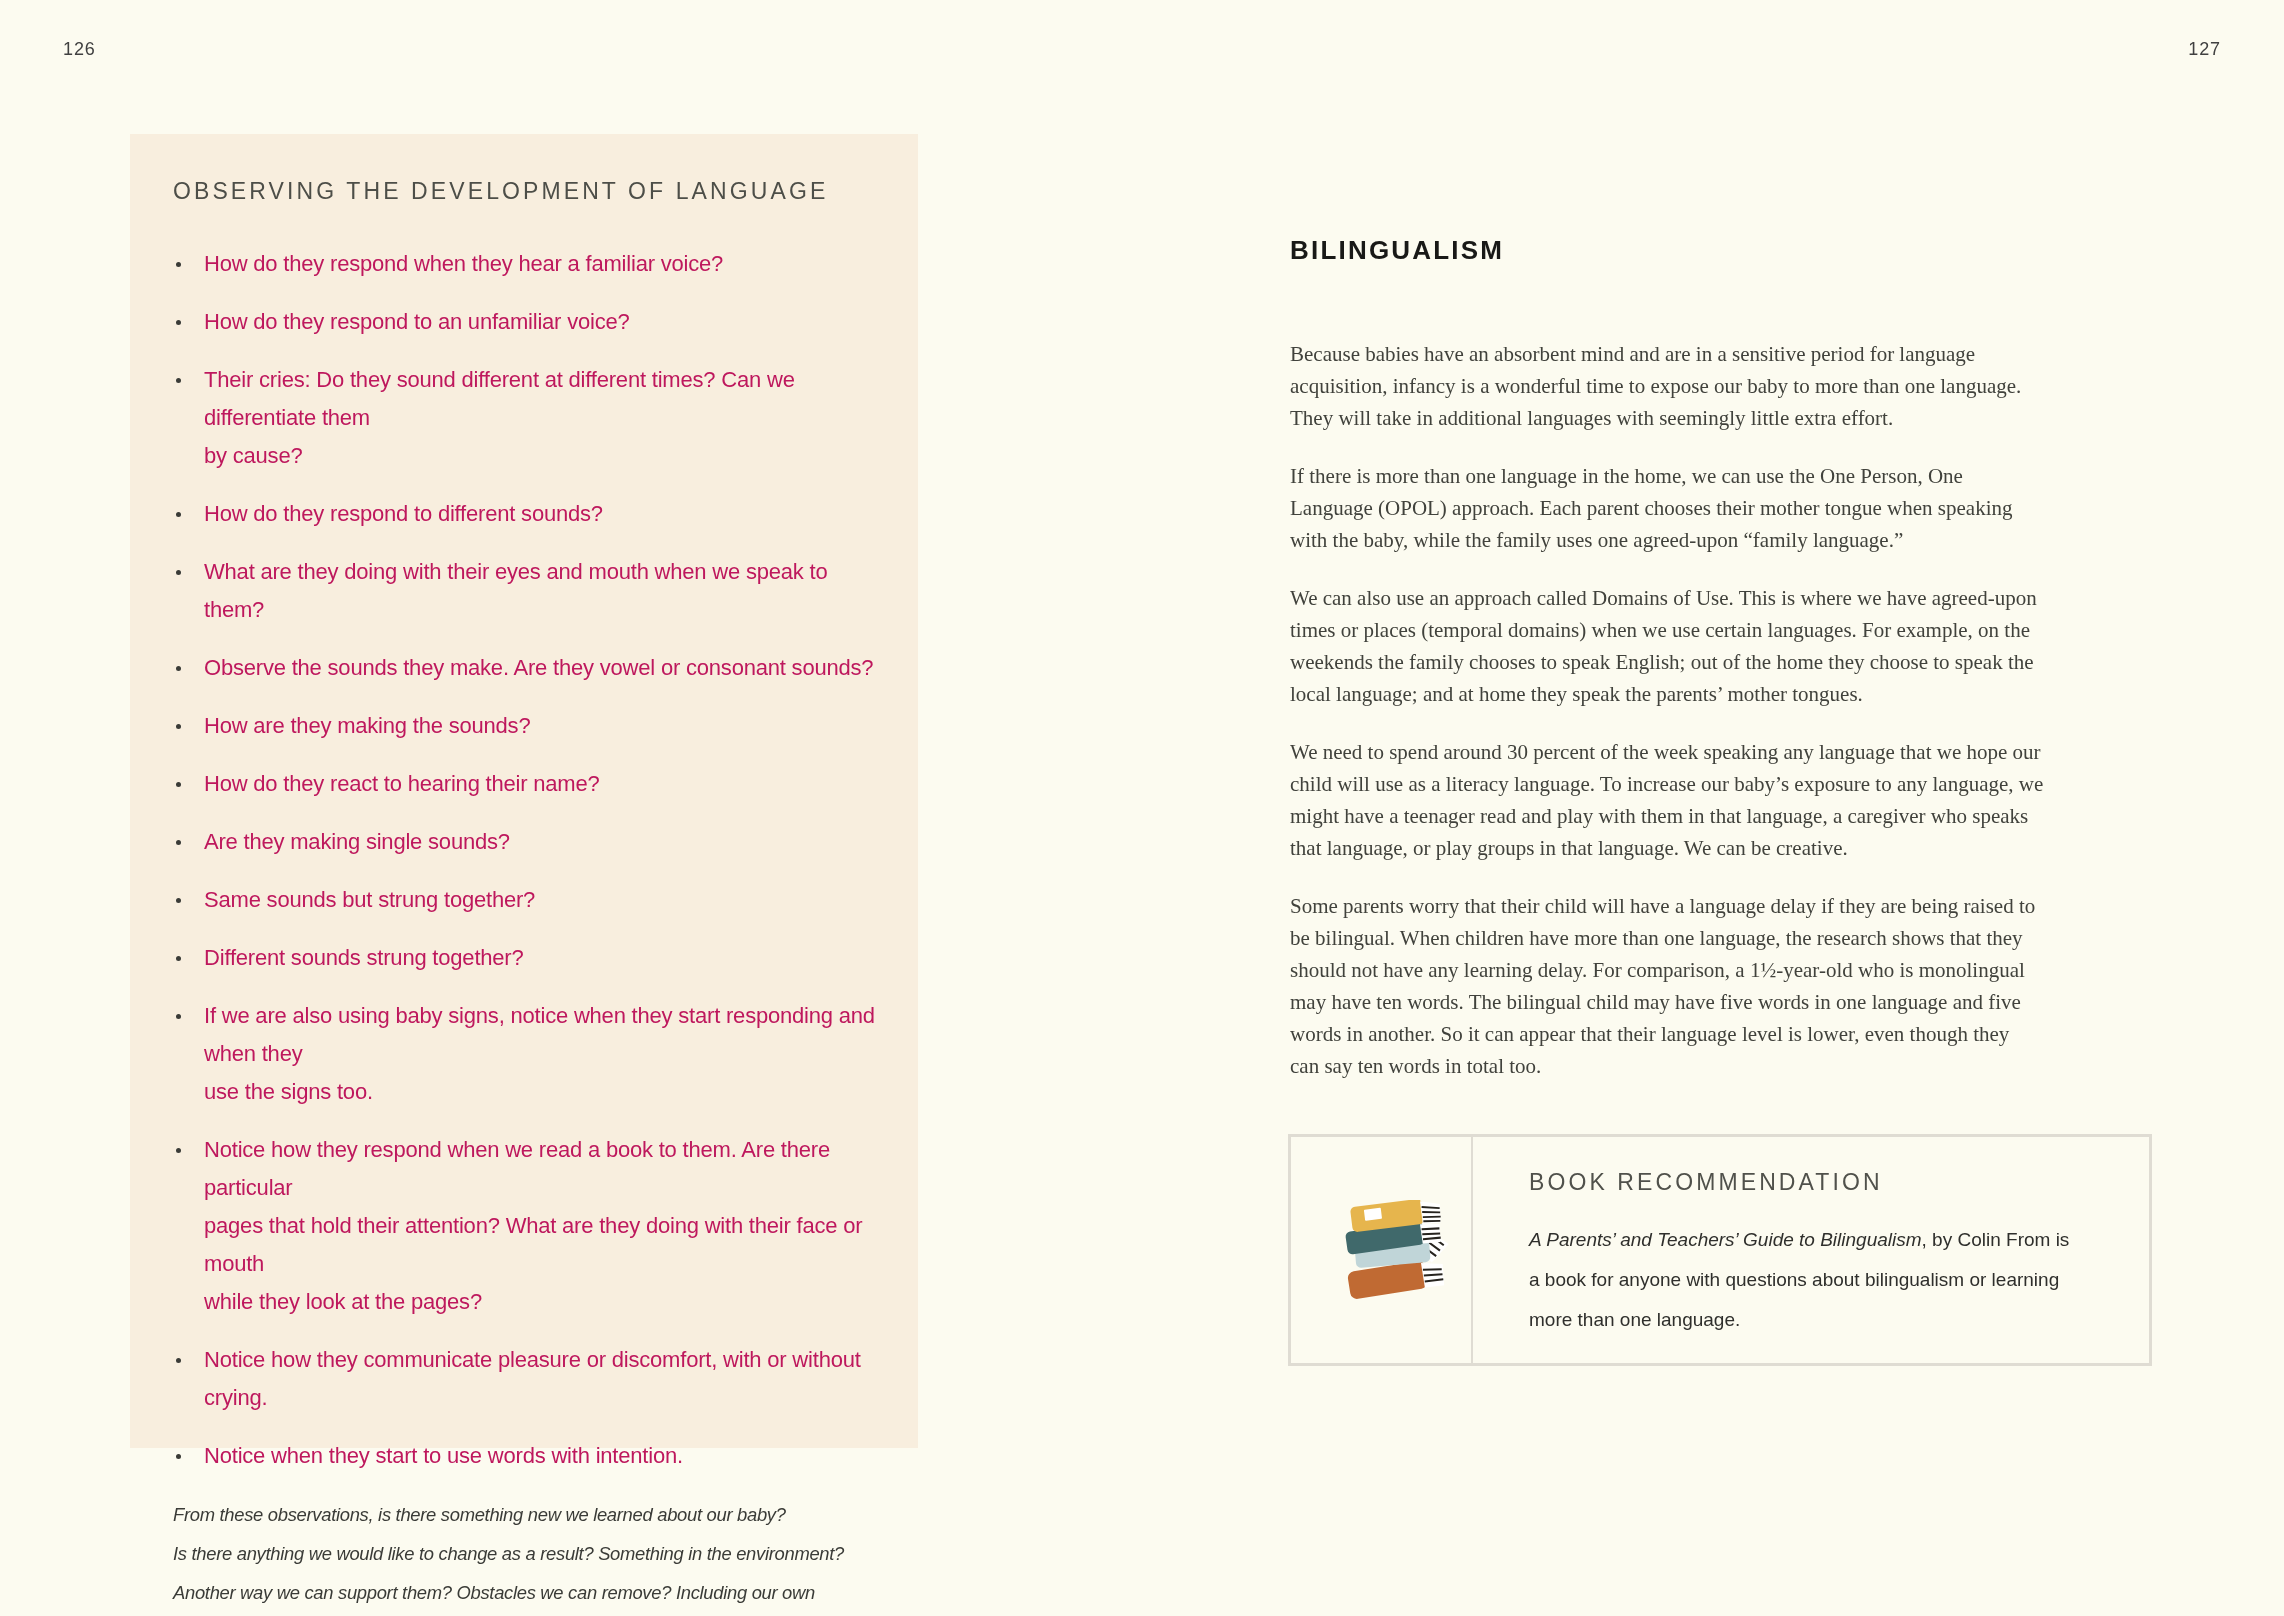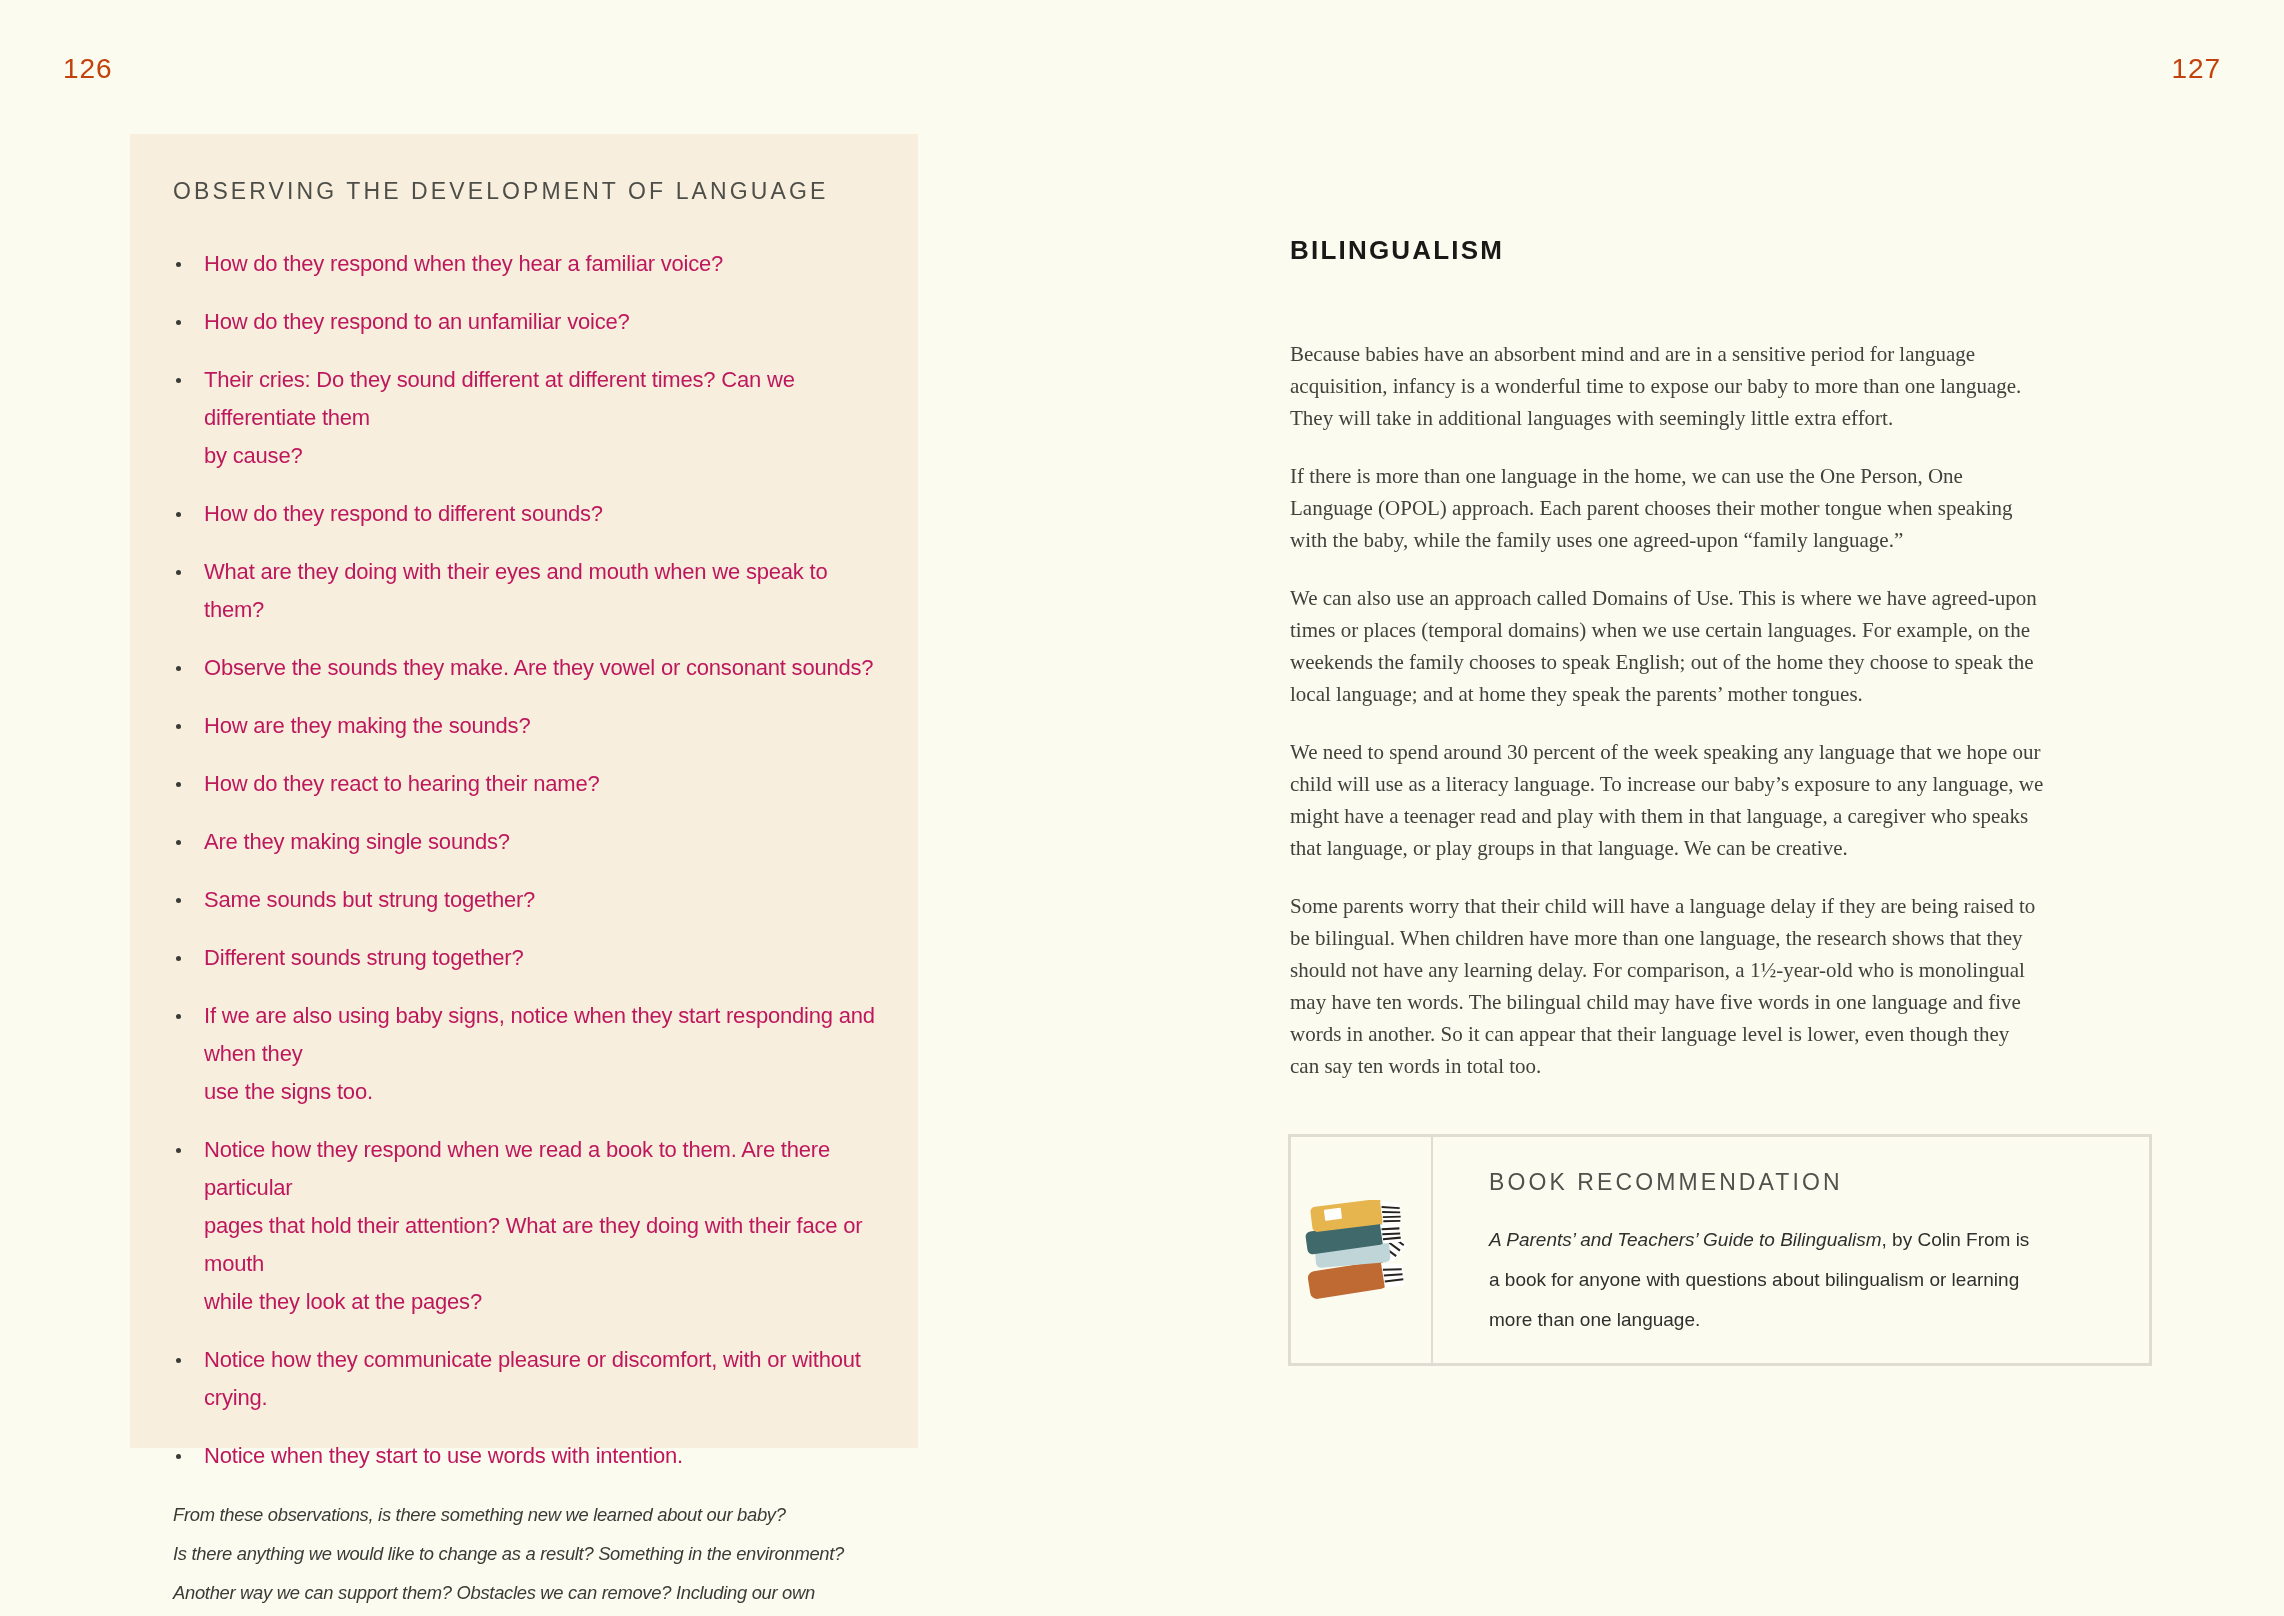--- a/index.html
+++ b/index.html
@@ -5,23 +5,23 @@
   html, body { margin: 0; padding: 0; }
   body {
     width: 2284px; height: 1616px;
     position: relative;
     background: var(--page_bg, #FCFBF0);
     font-family: "Liberation Sans", sans-serif;
     overflow: hidden;
   }
 
   .pagenum {
-    position: absolute; top: 53px;
-    font-size: 28px; font-weight: 400;
-    color: #c2410c; letter-spacing: 0.9px;
+    position: absolute; top: 39px;
+    font-size: 18px; font-weight: 400;
+    color: #404040; letter-spacing: 0.9px;
   }
   .pagenum.left  { left: 63px; }
   .pagenum.right { right: 63px; }
 
   
   .observe-box {
     position: absolute;
     left: 130px; top: 134px;
     width: 788px; height: 1314px;
     background: var(--box_bg, #F8EEDE);
@@ -82,20 +82,21 @@
 
   
   .rec-box {
     position: absolute;
     left: 1288px; top: 1134px;
     width: 864px; height: 232px;
     box-sizing: border-box;
     border: 3.5px solid var(--border, #DFDCD3);
     display: flex;
     background: var(--page_bg, #FCFBF0);
+    padding-left: 40px;
   }
   .rec-icon-cell {
     width: 140px; flex: 0 0 140px;
     border-right: 2.6px solid var(--border, #DFDCD3);
     display: flex; align-items: center; justify-content: center;
   }
   .rec-icon-cell svg { width: 114px; height: 100px; }
   .rec-content {
     flex: 1;
     padding: 32px 17.6px 0 56px;

